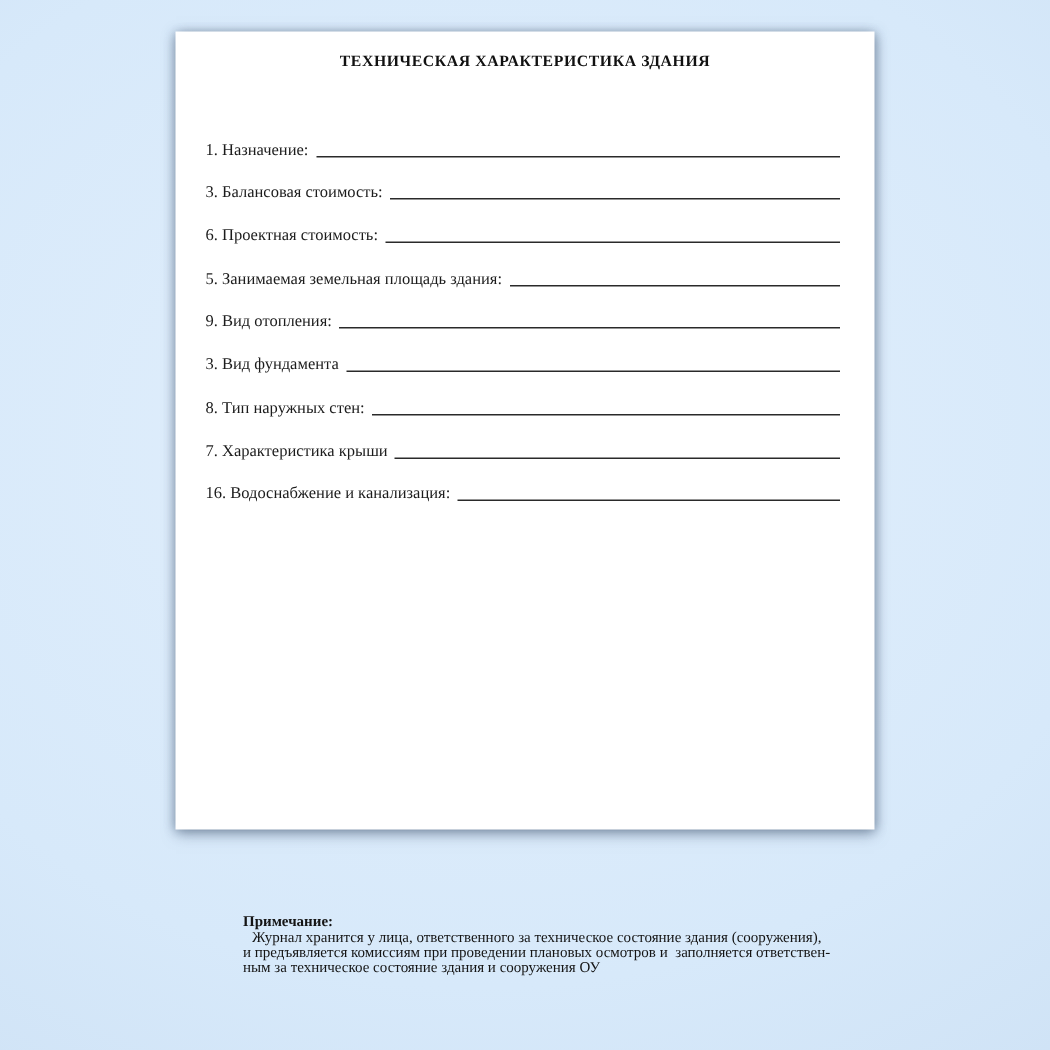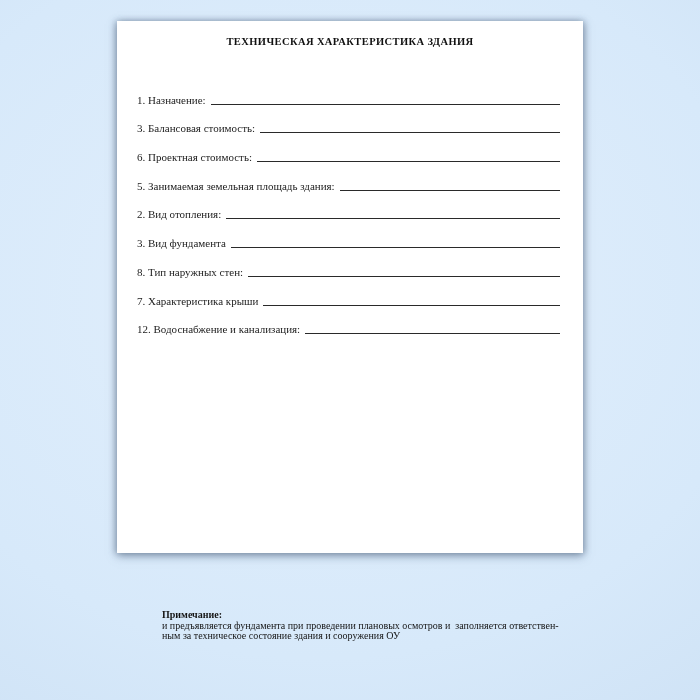--- a/index.html
+++ b/index.html
@@ -90,40 +90,41 @@
     </div>
     <div class="field-row">
       <span class="field-label">6. Проектная стоимость:</span>
       <span class="fill-line"></span>
     </div>
     <div class="field-row">
       <span class="field-label">5. Занимаемая земельная площадь здания:</span>
       <span class="fill-line"></span>
     </div>
     <div class="field-row">
-      <span class="field-label">2. Вид отопления:</span>
+      <span class="field-label">9. Вид отопления:</span>
       <span class="fill-line"></span>
     </div>
     <div class="field-row">
       <span class="field-label">3. Вид фундамента</span>
       <span class="fill-line"></span>
     </div>
     <div class="field-row">
       <span class="field-label">8. Тип наружных стен:</span>
       <span class="fill-line"></span>
     </div>
     <div class="field-row">
       <span class="field-label">7. Характеристика крыши</span>
       <span class="fill-line"></span>
     </div>
     <div class="field-row">
-      <span class="field-label">12. Водоснабжение и канализация:</span>
+      <span class="field-label">16. Водоснабжение и канализация:</span>
       <span class="fill-line"></span>
     </div>
   </div>
 
   <div class="note">
     <div class="note-heading">Примечание:</div>
-    <div class="note-line">и предъявляется фундамента при проведении плановых осмотров и  заполняется ответствен-</div>
+    <div class="note-line first">Журнал хранится у лица, ответственного за техническое состояние здания (сооружения),</div>
+    <div class="note-line">и предъявляется комиссиям при проведении плановых осмотров и  заполняется ответствен-</div>
     <div class="note-line">ным за техническое состояние здания и сооружения ОУ</div>
   </div>
 
 </div>
 
 </body></html>

